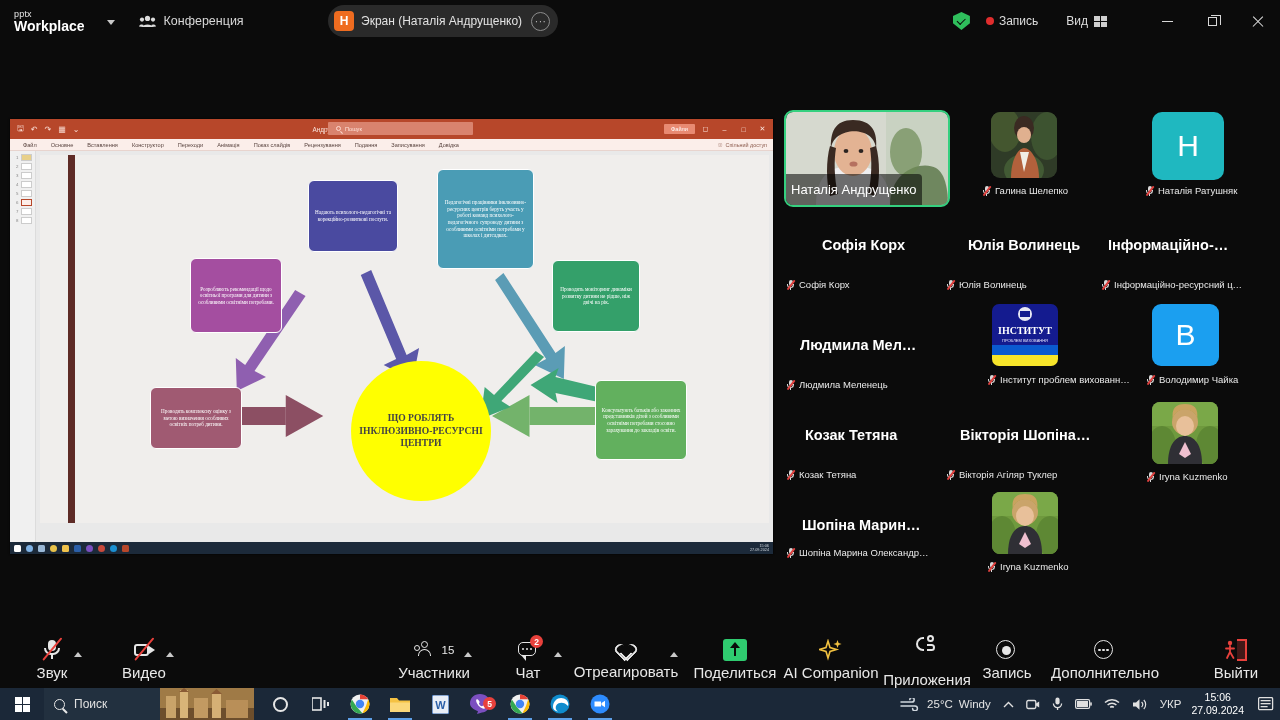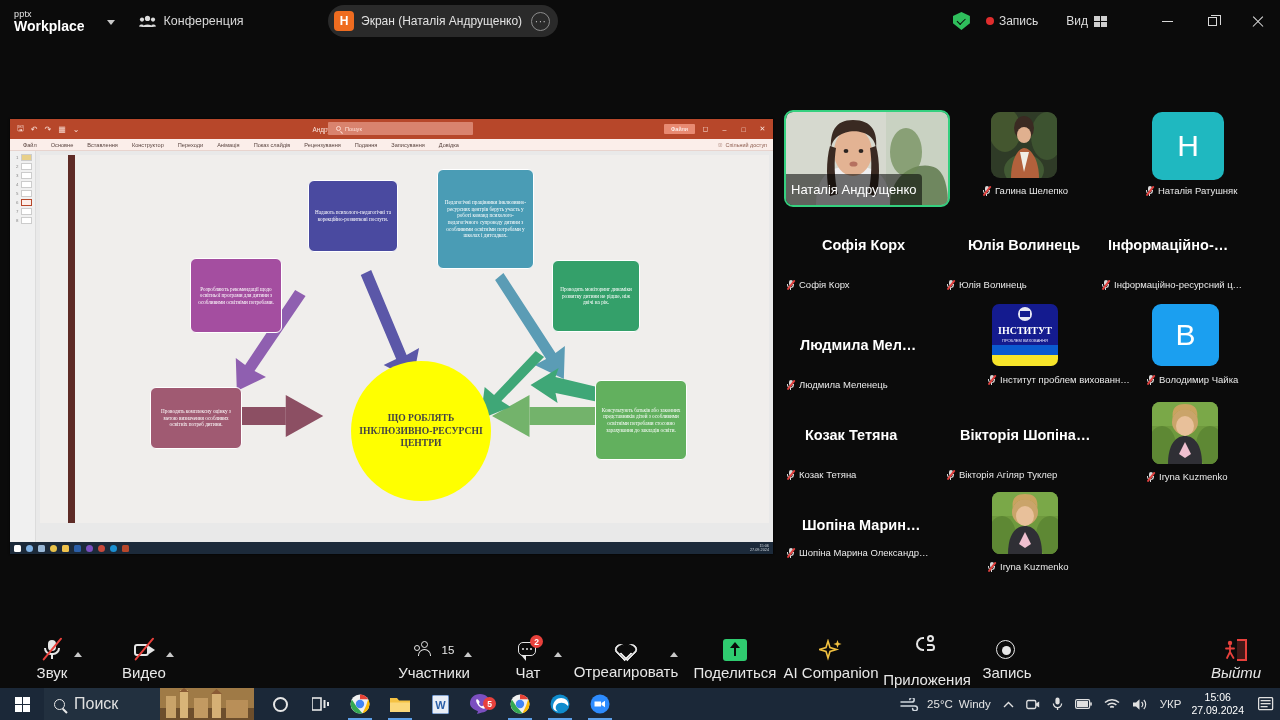--- a/index.html
+++ b/index.html
@@ -227,34 +227,34 @@
   .ic-apps .c2 { position:absolute; left:13px; top:11px; width:8px; height:7px; border:2px solid #e6e6e6; border-left:none; border-radius:0 7px 7px 0; }
   .ic-apps .dot { position:absolute; left:13px; top:2px; width:7px; height:7px; border:2px solid #e6e6e6; border-radius:50%; }
   
   .ic-rec .ring { position:absolute; left:2px; top:1px; width:19px; height:19px; border:1.9px solid #e6e6e6; border-radius:50%; }
   .ic-rec .dot { position:absolute; left:7.5px; top:6.5px; width:9px; height:9px; background:#e6e6e6; border-radius:50%; }
   
   .ic-more .ring { position:absolute; left:2px; top:1px; width:19px; height:19px; border:1.9px solid #e6e6e6; border-radius:50%; }
   .ic-more .d { position:absolute; top:9.5px; width:2.6px; height:2.6px; border-radius:50%; background:#e6e6e6; }
   
   .ic-leave { position:relative; width:24px; height:22px; }
-  .leave .lbl { color: #e8e8e8; font-style: italic; }
+  .leave .lbl { color: #e8e8e8; }
 
   
   .win-taskbar {
     position: absolute; left: 0; bottom: 0; width: 1280px; height: 32px;
     background: #1b2838; display: flex; align-items: center;
   }
   .start-btn { width: 44px; height: 32px; display: flex; align-items: center; justify-content: center; }
   .win-logo { width: 15px; height: 15px; display: grid; grid-template-columns: 7px 7px; grid-template-rows: 7px 7px; gap: 1px; }
   .win-logo i { background: #ffffff; display: block; }
   .search-box { display: flex; align-items: center; gap: 9px; width: 210px; height: 32px; background: #22303f; padding-left: 10px; position: relative; overflow: hidden; }
   .search-box .mag2 { width: 11px; height: 11px; border: 1.5px solid #e8e8e8; border-radius: 50%; position: relative; flex:0 0 auto; }
   .search-box .mag2::after { content:""; position:absolute; right:-4px; bottom:-3px; width:6px; height:1.6px; background:#e8e8e8; transform: rotate(45deg); }
-  .search-box .ph { color: #e0e0e0; font-size: 16px; }
+  .search-box .ph { color: #e0e0e0; font-size: 12px; }
   .tb-thumb { position: absolute; right: 0; top: 0; width: 94px; height: 32px;
               background: linear-gradient(180deg,#cfa96f 0%, #a9793f 40%, #6f4a2a 100%); }
   .tb-icons { display: flex; align-items: center; gap: 0; margin-left: 6px; }
   .tb-ic { width: 40px; height: 32px; display: flex; align-items: center; justify-content: center; position: relative; }
   .tb-running { position: absolute; bottom: 0; left: 8px; width: 24px; height: 2.5px; background: #5ea0e8; }
   .tray { margin-left: auto; display: flex; align-items: center; gap: 0; height: 32px; }
   .tray-item { color: #e4e4e4; font-size: 11.5px; display: flex; align-items: center; padding: 0 6px; height: 32px; }
   .clock { color: #ffffff; font-size: 10.5px; line-height: 1.25; text-align: center; padding: 0 8px 0 4px; }
 
   svg { display: block; }
@@ -808,20 +808,29 @@
     </div>
 
     <div class="tbitem" style="margin-left:4px; width:66px;">
       <div class="icon24 ic-rec">
           <i class="ring"></i>
           <i class="dot"></i>
         </div>
       <div class="lbl">Запись</div>
     </div>
 
+    <div class="tbitem" style="margin-left:10px; width:110px;">
+      <div class="icon24 ic-more">
+        <i class="ring"></i>
+          <i class="d" style="left:6px;"></i>
+          <i class="d" style="left:10.2px;"></i>
+          <i class="d" style="left:14.4px;"></i>
+      </div>
+      <div class="lbl">Дополнительно</div>
+    </div>
 
     <div class="tbitem leave" style="margin-left:auto; margin-right:14px; width:60px;">
       <div class="ic-leave">
         <svg width="24" height="22" viewBox="0 0 24 22">
           <path d="M13 1 L22 1 L22 21 L13 21" fill="none" stroke="#e8413c" stroke-width="2"></path>
           <rect x="13" y="1" width="9" height="20" fill="#e8413c" opacity=".25"></rect>
           <circle cx="6" cy="4" r="2.2" fill="#e8413c"></circle>
           <path d="M6 7 L6 13 M6 13 L3 19 M6 13 L9.5 19 M2 9.5 L10 9.5" stroke="#e8413c" stroke-width="1.8" fill="none" stroke-linecap="round"></path>
         </svg>
       </div>

